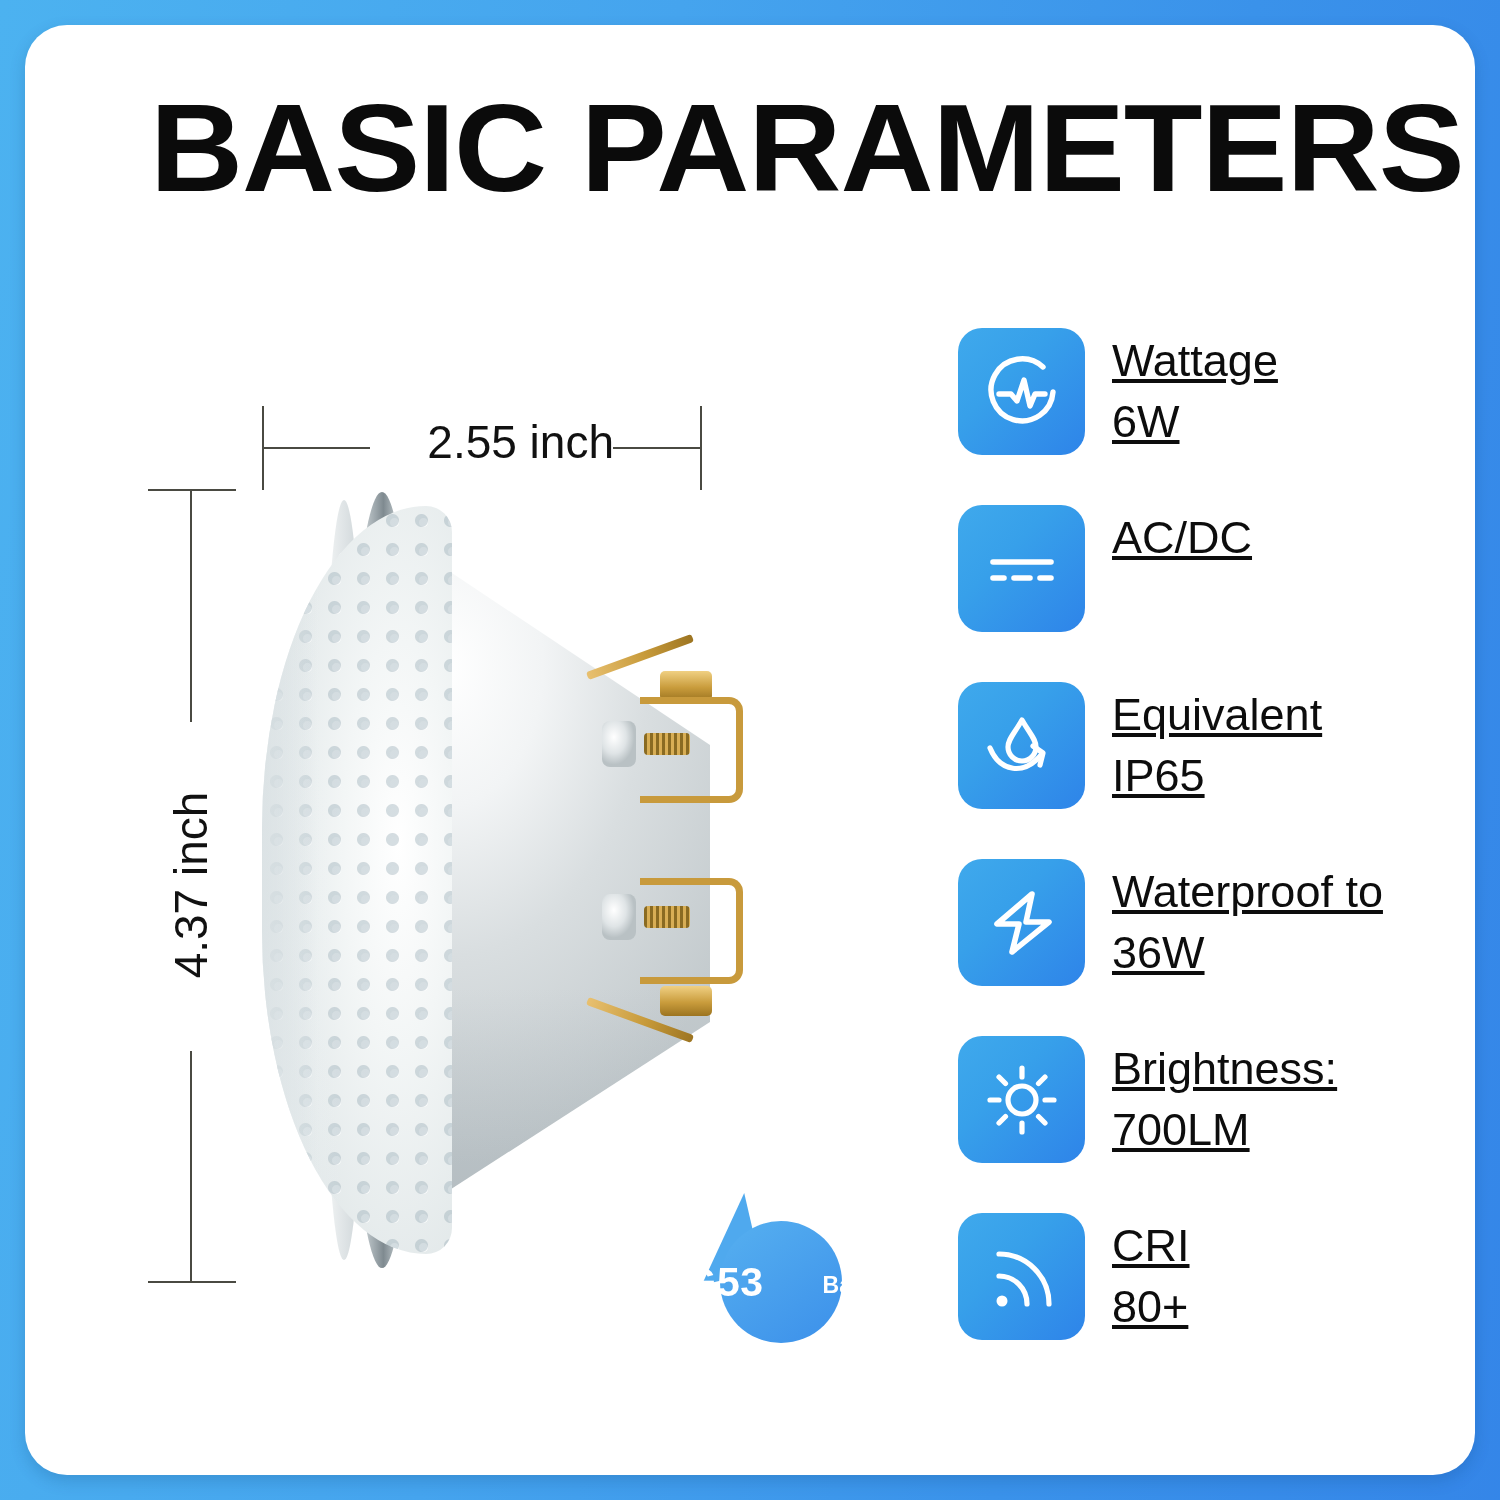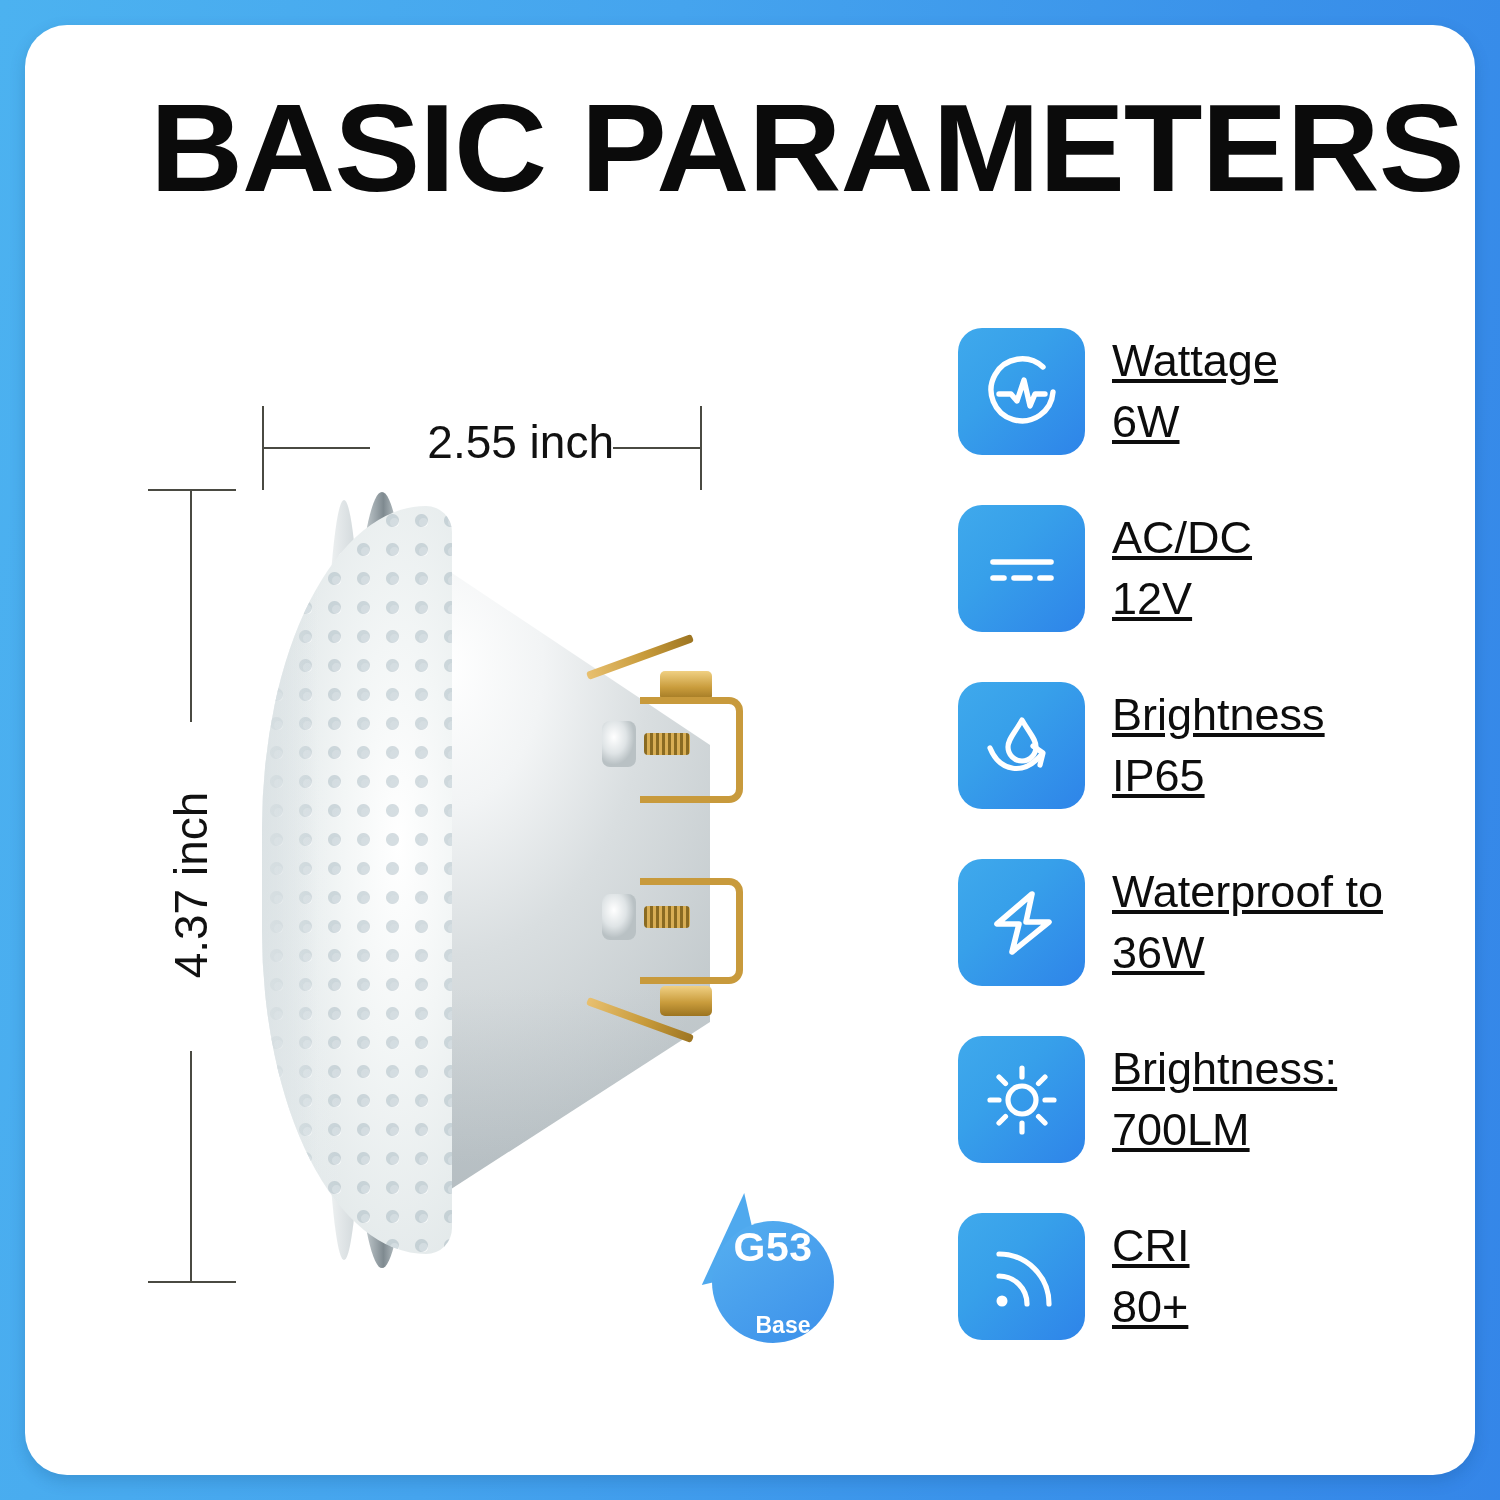--- a/index.html
+++ b/index.html
@@ -152,24 +152,24 @@
   
   #g53 { position: absolute; left: 690px; top: 1195px; width: 190px; height: 180px; }
   #g53 .tail {
     position: absolute; left: 2px; top: 4px;
     width: 0; height: 0;
     border-left: 62px solid transparent;
     border-bottom: 80px solid #4FA9EE;
     transform: rotate(-13deg);
   }
   #g53 .bubble {
-    position: absolute; left: 22px; top: 26px;
+    position: absolute; left: 30px; top: 26px;
     width: 122px; height: 122px; border-radius: 50%;
     background: linear-gradient(145deg, #56B0F0 0%, #3C90EA 100%);
-    display: flex; flex-direction: column;
+    display: flex; flex-direction: row;
     align-items: center; justify-content: center; gap: 39px;
   }
   #g53 .g53-main { color: #fff; font-size: 41px; font-weight: 700; line-height: 1; letter-spacing: .5px; }
   #g53 .g53-sub  { color: #fff; font-size: 23px; font-weight: 700; line-height: 1; margin-top: 7px; margin-left: 20px; }
   
   #specs { position: absolute; left: 958px; top: 328px; width: 470px; }
   .spec-row { position: relative; height: 177px; }
   .spec-tile {
     position: absolute; left: 0; top: 0;
     width: 127px; height: 127px;
@@ -256,34 +256,33 @@
 
     <div class="spec-row">
       <div class="spec-tile">
         <svg width="86" height="86" viewBox="0 0 86 86" fill="none" stroke="#ffffff" stroke-width="5.6" stroke-linecap="round">
           <path d="M14 36 h58"></path>
           <path d="M14 52 h11 M35 52 h16 M61 52 h11"></path>
         </svg>
       </div>
       <div class="spec-text">
         <span>AC/DC</span>
-        <span class="l2">12V</span>
       </div>
     </div>
 
     <div class="spec-row">
       <div class="spec-tile">
         <svg width="88" height="88" viewBox="0 0 88 88" fill="none" stroke="#ffffff" stroke-width="5.2" stroke-linecap="round" stroke-linejoin="round">
           <path d="M44 18 C52 32 58 37 58 45 a14 14 0 0 1 -28 0 c0 -8 6 -13 14 -27 z"></path>
           <path d="M12 46 C22 70 46 74 64 52"></path>
           <path d="M55 44 l10 7 -3 12"></path>
         </svg>
       </div>
       <div class="spec-text">
-        <span>Brightness</span>
+        <span>Equivalent</span>
         <span class="l2">IP65</span>
       </div>
     </div>
 
     <div class="spec-row">
       <div class="spec-tile">
         <svg width="86" height="86" viewBox="0 0 86 86" fill="none" stroke="#ffffff" stroke-width="5.6" stroke-linecap="round" stroke-linejoin="round">
           <path d="M53 14 L18 44 h22 l-7 28 L70 42 H47 z"></path>
         </svg>
       </div>

